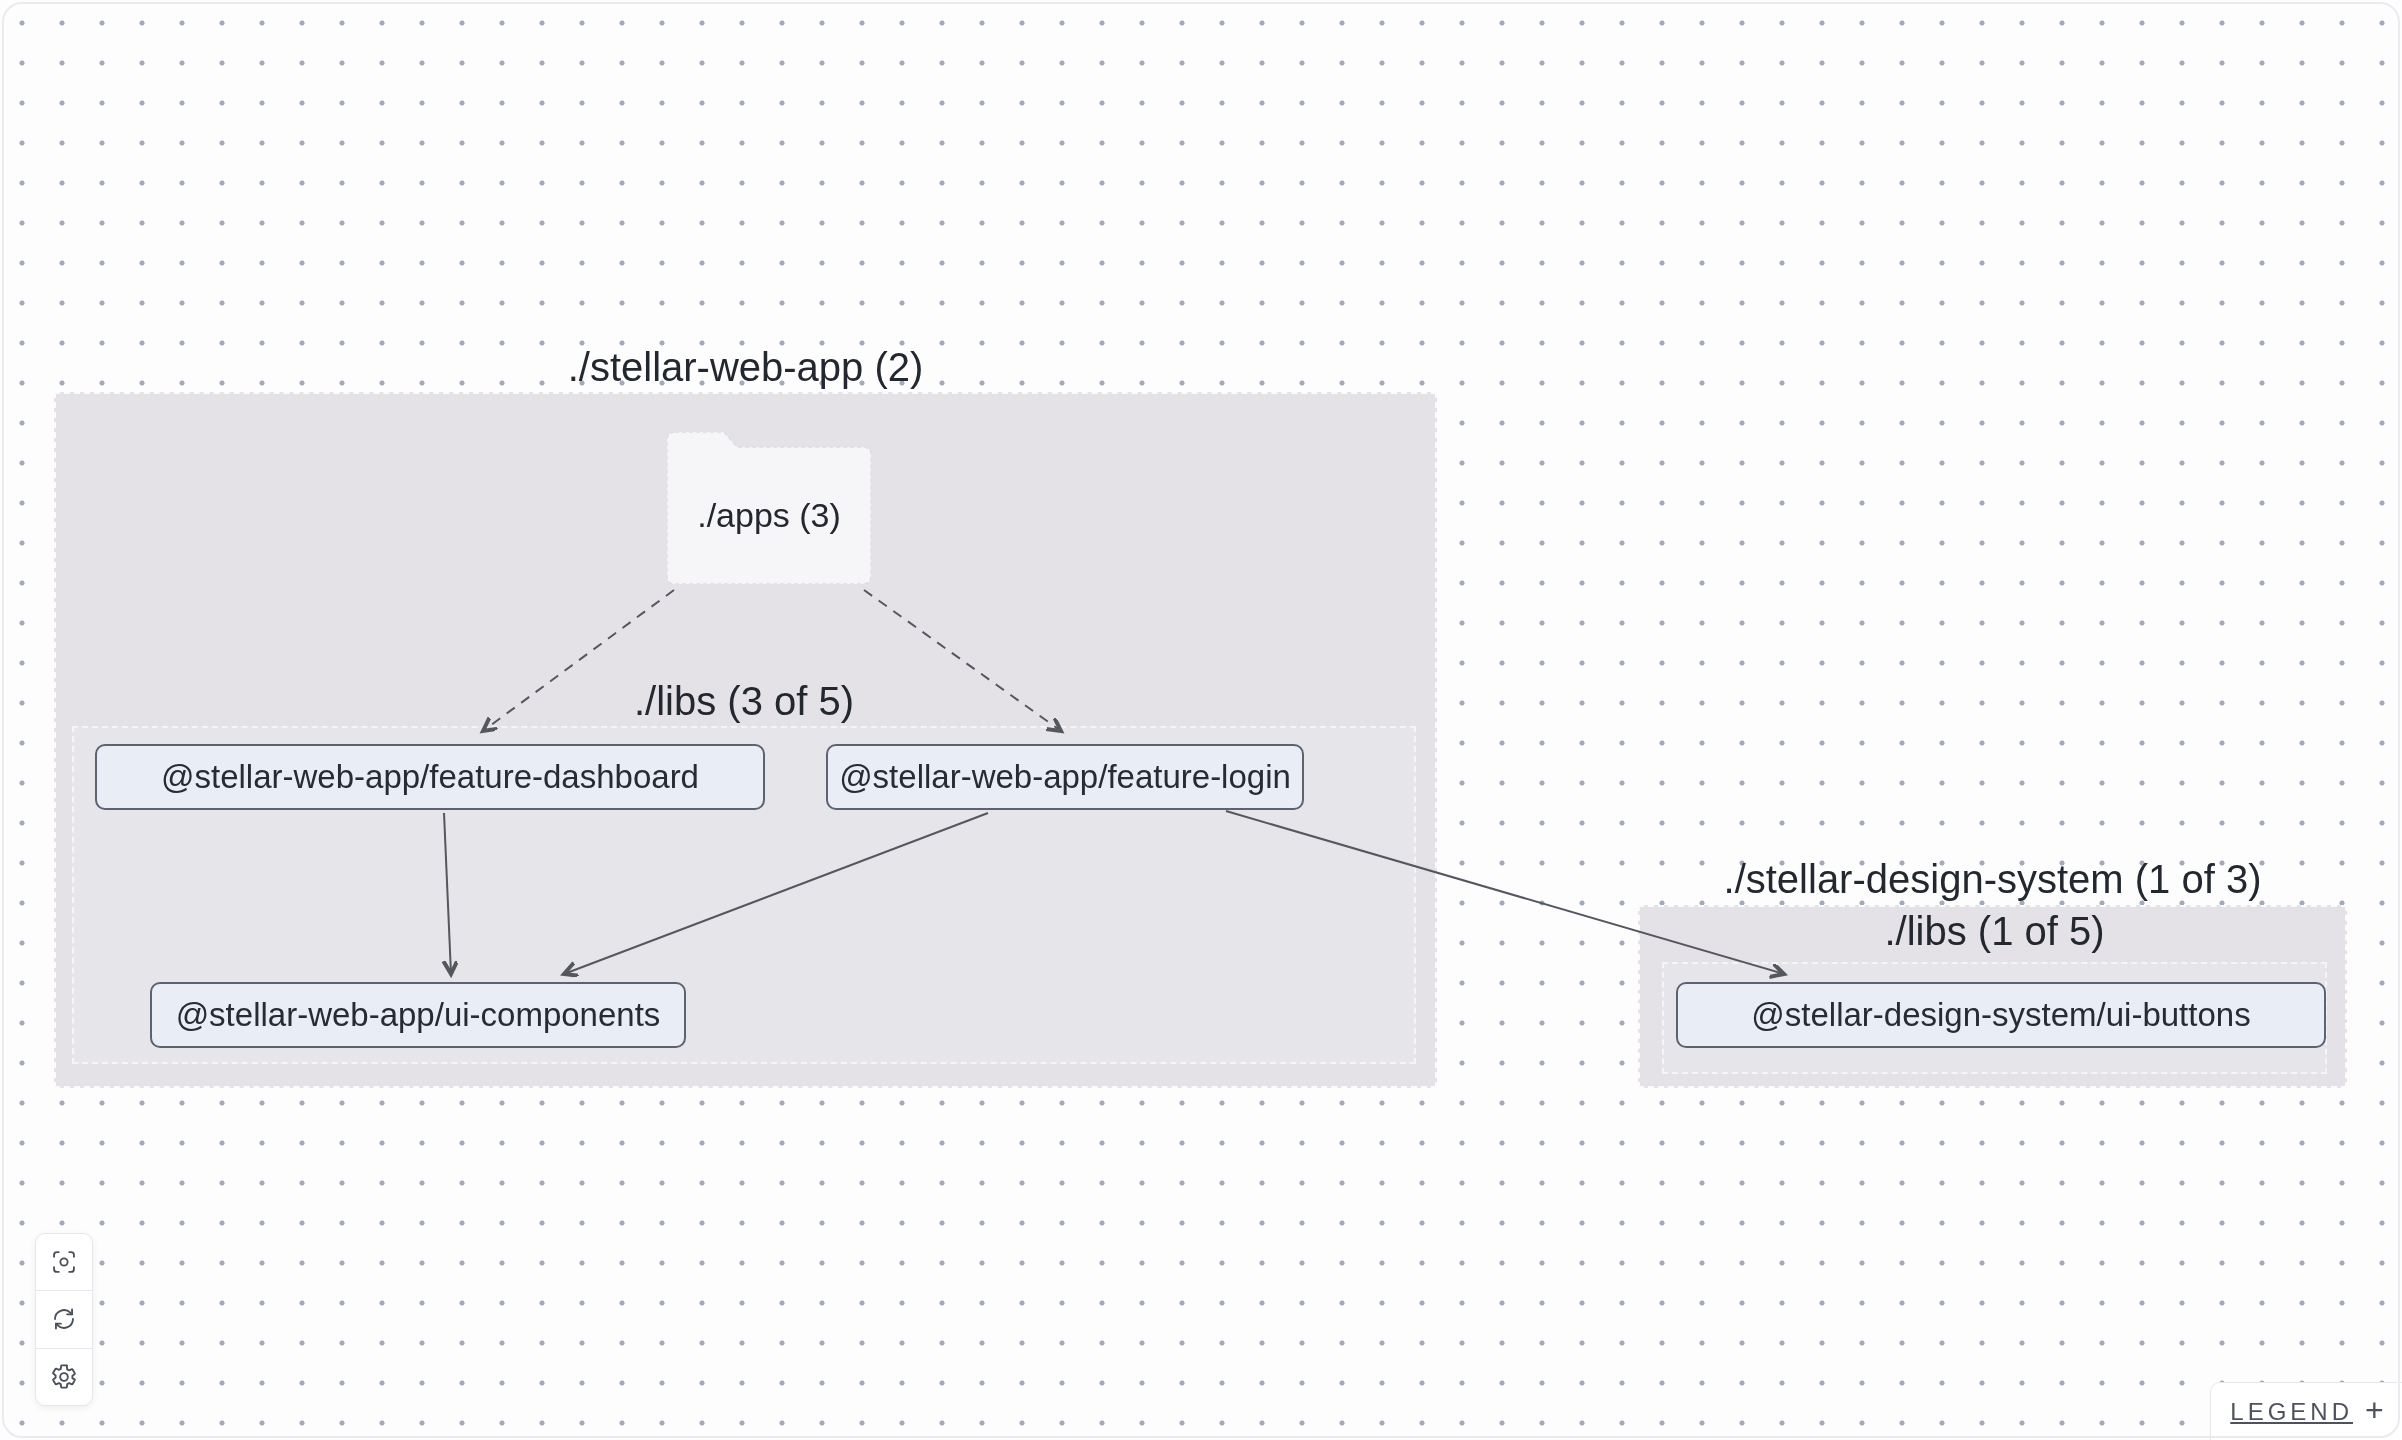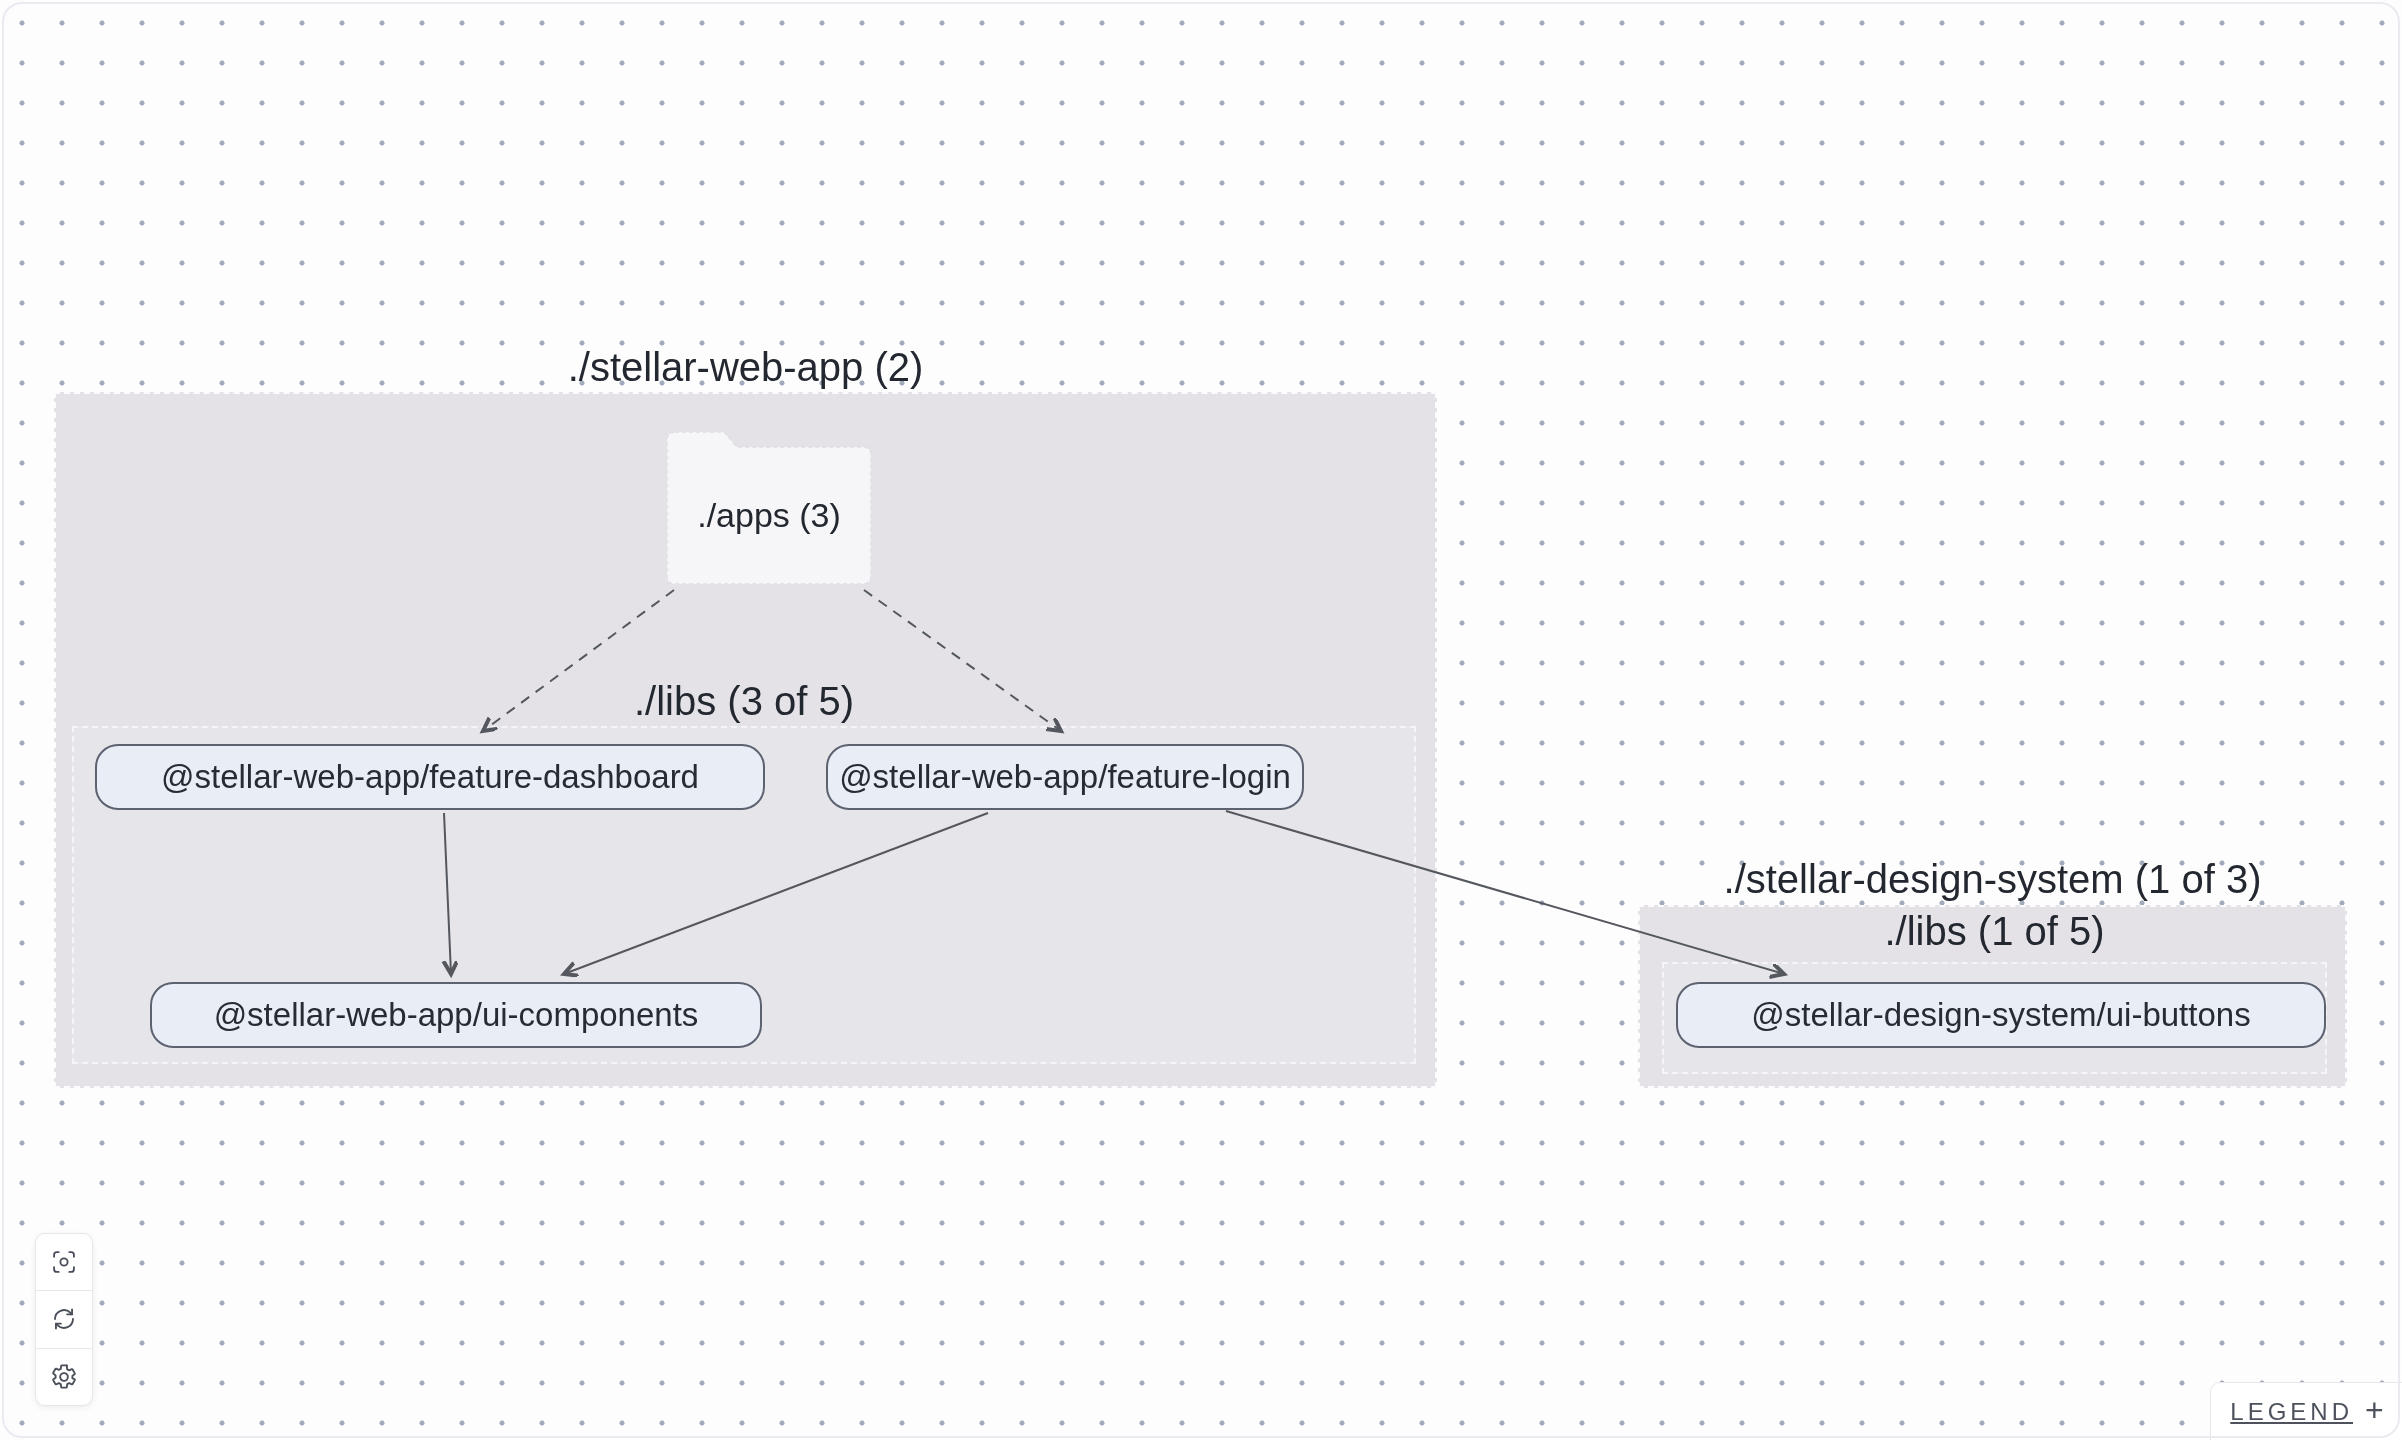--- a/index.html
+++ b/index.html
@@ -13,21 +13,21 @@
   }
   .frame{position:absolute;inset:2px;border:2px solid #ebeaf0;border-radius:20px;pointer-events:none;z-index:60;}
   .group-box{position:absolute;background:#e4e2e7;border:2px dashed rgba(253,253,255,0.95);}
   .subgroup-box{position:absolute;background:rgba(255,255,255,0.10);border:2px dashed rgba(250,250,253,0.75);}
   .graph-label{position:absolute;height:46px;line-height:46px;text-align:center;
     font-size:40px;color:#23272f;white-space:nowrap;}
   .folder{position:absolute;left:667px;top:432px;width:204px;height:152px;}
   .folder svg{position:absolute;left:0;top:0;}
   .folder .folder-label{position:absolute;left:0;right:0;top:15px;bottom:0;display:flex;
     align-items:center;justify-content:center;font-size:34px;color:#23272f;}
-  .node{position:absolute;height:66px;border:2px solid #5c6270;border-radius:23px;
+  .node{position:absolute;height:66px;border:2px solid #5c6270;border-radius:10px;
     background:#e9edf6;color:#272b33;font-size:33px;display:flex;align-items:center;
     justify-content:center;white-space:nowrap;cursor:pointer;z-index:12;}
   .edges{position:absolute;left:0;top:0;z-index:8;}
   .edges path{fill:none;stroke:#54575e;stroke-width:2;}
   .edges path.dashed{stroke-dasharray:10 8;}
   .toolbar{position:absolute;left:35px;top:1233px;width:58px;height:173px;background:#ffffff;
     border:1px solid #e7e6ea;border-radius:10px;box-shadow:0 2px 6px rgba(40,40,60,0.07);
     display:flex;flex-direction:column;z-index:30;overflow:hidden;}
   .toolbar button{flex:1;display:flex;align-items:center;justify-content:center;background:none;
     border:none;border-top:1px solid #e7e6ea;cursor:pointer;padding:0;}
@@ -71,21 +71,21 @@
     </defs>
     <path class="dashed" d="M674 590 L483 731" marker-end="url(#arrow)"></path>
     <path class="dashed" d="M864 590 L1061 731" marker-end="url(#arrow)"></path>
     <path d="M444 813 L451 974" marker-end="url(#arrow)"></path>
     <path d="M988 813 L564 974" marker-end="url(#arrow)"></path>
     <path d="M1226 811 L1784 974" marker-end="url(#arrow)"></path>
   </svg>
 
   <div class="node" style="left:95px;top:744px;width:670px">@stellar-web-app/feature-dashboard</div>
   <div class="node" style="left:826px;top:744px;width:478px">@stellar-web-app/feature-login</div>
-  <div class="node" style="left:150px;top:982px;width:612px">@stellar-web-app/ui-components</div>
+  <div class="node" style="left:150px;top:982px;width:536px">@stellar-web-app/ui-components</div>
   <div class="node" style="left:1676px;top:982px;width:650px">@stellar-design-system/ui-buttons</div>
 
   <div class="toolbar">
     <button>
       <svg width="28" height="28" viewBox="0 0 24 24">
         <path d="M7.5 3.5h-1.7a2.3 2.3 0 0 0-2.3 2.3v1.7"></path>
         <path d="M16.5 3.5h1.7a2.3 2.3 0 0 1 2.3 2.3v1.7"></path>
         <path d="M7.5 20.5h-1.7a2.3 2.3 0 0 1-2.3-2.3v-1.7"></path>
         <path d="M16.5 20.5h1.7a2.3 2.3 0 0 0 2.3-2.3v-1.7"></path>
         <circle cx="12" cy="12" r="3.1"></circle>

